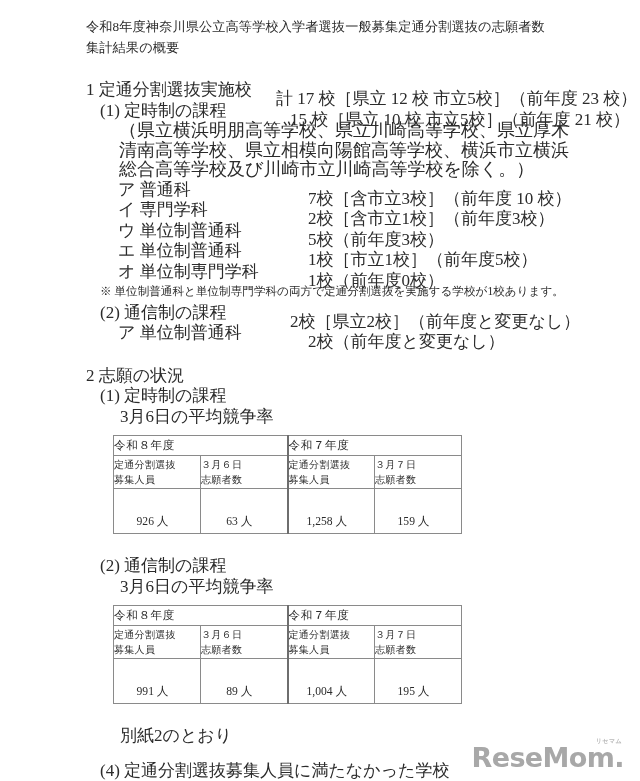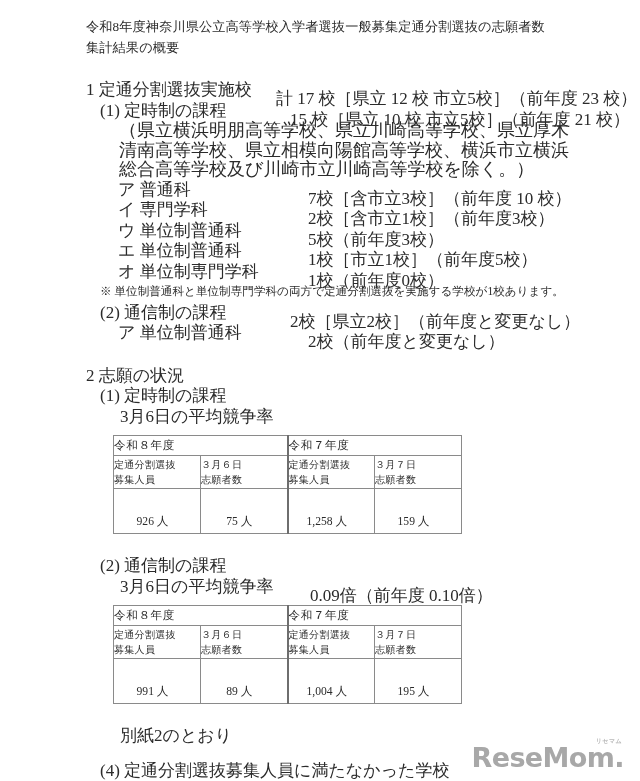--- a/index.html
+++ b/index.html
@@ -229,36 +229,35 @@
             <span class="hd2">定通分割選抜</span>
             <span class="hd2">募集人員</span>
           </td>
           <td class="col-head">
             <span class="hd2">３月７日</span>
             <span class="hd2">志願者数</span>
           </td>
         </tr>
         <tr>
           <td class="val-cell">926 人</td>
-          <td class="val-cell div-right">75 人</td>
+          <td class="val-cell div-right">63 人</td>
           <td class="val-cell">1,258 人</td>
           <td class="val-cell">159 人</td>
         </tr>
       </tbody>
     </table>
   </div>
 
   <div class="gap-lg"></div>
 
   <div class="line lv1">
     <span class="lbl">(2)  通信制の課程</span>
   </div>
   <div class="line lv3">
     <span class="lbl">3月6日の平均競争率</span>
-    <span class="val">0.09倍（前年度  0.10倍）</span>
   </div>
 
   <div class="tbl-wrap">
     <table class="stat">
       <tbody>
         <tr>
           <td class="year-head div-right" colspan="2">令和８年度</td>
           <td class="year-head" colspan="2">令和７年度</td>
         </tr>
         <tr>

